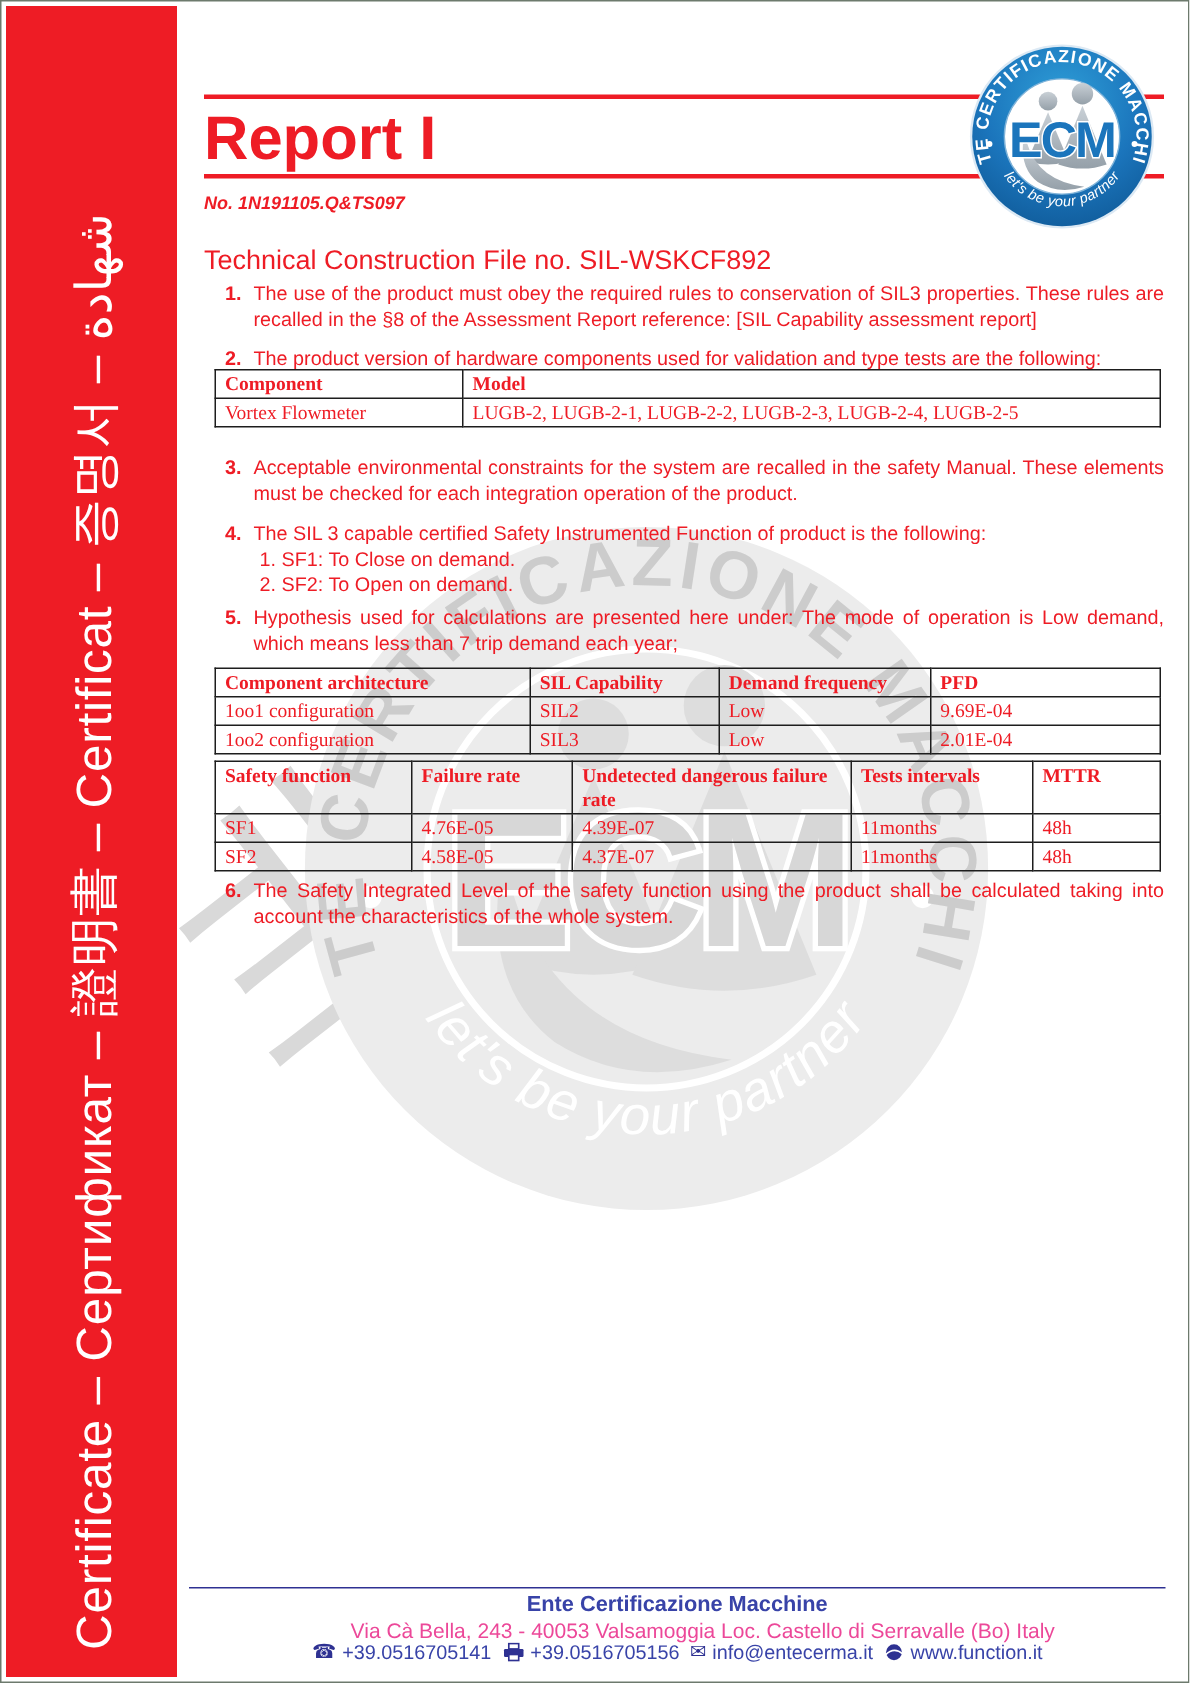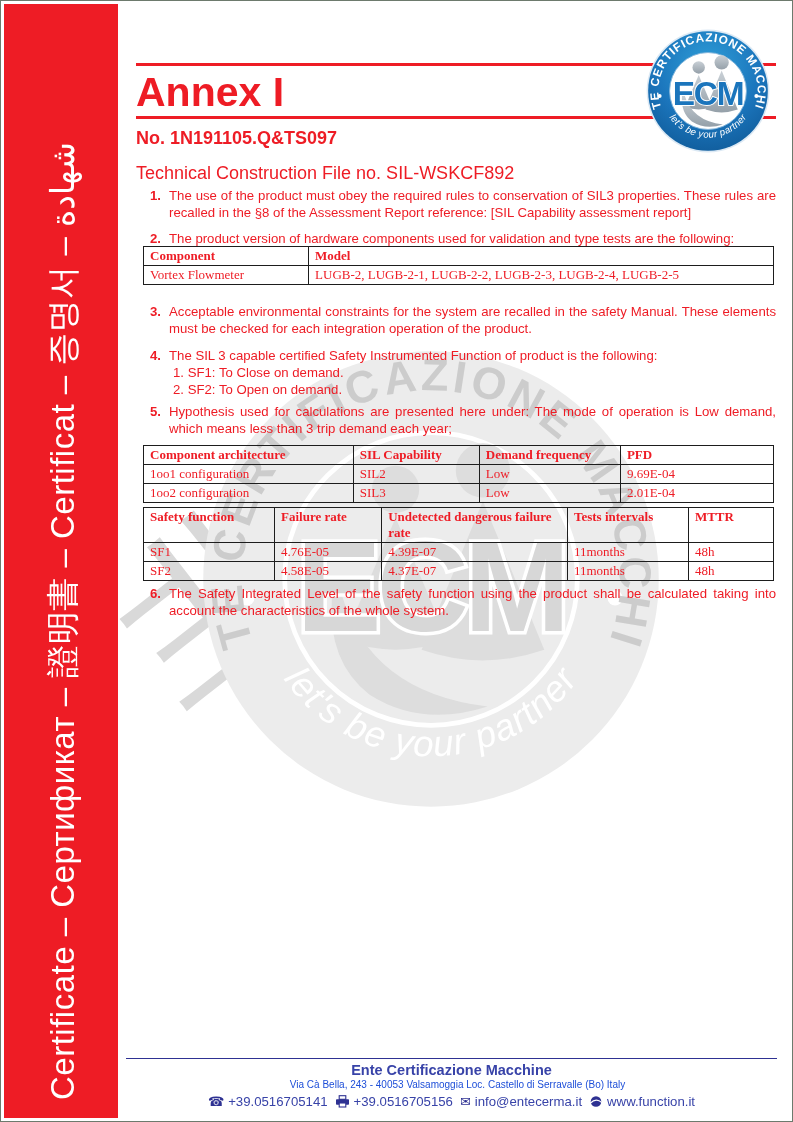--- a/index.html
+++ b/index.html
@@ -18,38 +18,38 @@
   .wm-cjk {
     position:absolute; left:128px; top:498px; font-size:215px; color:#d9d9d9;
     transform:rotate(-38deg); line-height:1; user-select:none;
   }
   .wm-logo { position:absolute; left:194px; top:342px; width:472px; height:472px; }
   
   .content { position:absolute; left:0; top:0; width:793px; height:1122px; z-index:2; color:#ee1c25; }
   .rule { position:absolute; left:135px; width:640px; height:3px; background:#ee1c25; }
   .page-title { position:absolute; left:135px; top:68px; font-size:41px; font-weight:800; letter-spacing:0px; color:#ee1c25; }
   .ecm-logo-sm { position:absolute; left:645px; top:28px; width:124px; height:124px; }
-  .cert-no { position:absolute; left:135px; top:127px; font-size:18px; font-weight:bold; }
+  .cert-no { position:absolute; left:135px; top:127px; font-size:12px; font-weight:bold;font-style:italic; }
   .tcf-line { position:absolute; left:135px; top:151px; font-size:18px;margin-top:11px; }
   .item { position:absolute; left:135px; width:640px; padding-left:33px; box-sizing:border-box;
           font-size:13.2px; line-height:17px; text-align:justify; }
   .item .num { position:absolute; left:14px; font-weight:bold; }
   .item .subs { text-align:left; margin-left:4px; }
   .tbl-wrap { position:absolute; left:142px; width:631px;font-family:Liberation Serif, serif; }
   table { border-collapse:collapse; table-layout:fixed; width:100%; font-size:13px; color:#ee1c25; }
   th, td { border:1.5px solid #1d1d1d; padding:1px 6px; line-height:16px; vertical-align:top;
            overflow:hidden; white-space:nowrap; text-align:left; }
   th { font-weight:bold; }
   table.wraphead th { white-space:normal; }
   
   .footer-rule { position:absolute; left:125px; top:1057px; width:651px; border-top:1.6px solid #2e3192; }
   .footer-org { position:absolute; left:125px; top:1061px; width:651px; text-align:center;
                 color:#3843a8; font-weight:bold; font-size:14.5px; }
-  .footer-addr { position:absolute; left:131px; top:1078px; width:651px; text-align:center;
-                 color:#1d4ed8; font-size:10px; }
+  .footer-addr { position:absolute; left:142px; top:1078px; width:651px; text-align:center;
+                 color:#ec4899; font-size:14px; }
   .footer-contacts { position:absolute; left:125px; top:1093px; width:651px; display:flex;
                      justify-content:center; align-items:center; gap:7px; color:#3843a8; font-size:13.2px; }
   .footer-contacts .uni { font-family:"DejaVu Sans", sans-serif; color:#2e3192; font-size:13px; }
   .footer-contacts svg { display:block; }
   .seg { display:flex; align-items:center; gap:4px; }
 </style>
 </head>
 <body>
 
 <svg width="0" height="0" style="position:absolute" aria-hidden="true">
@@ -115,21 +115,21 @@
   <svg class="wm-logo" viewBox="0 0 200 200">
     <use href="#ecmlogo-gray"></use>
   </svg>
 
   <div class="sidebar">
     <span class="sidebar-text">Certificate – Сертификат – 證明書 – Certificat – 증명서 – شهادة</span>
   </div>
 
   <div class="content">
     <div class="rule" style="top:62px"></div>
-    <div class="page-title">Annex I</div>
+    <div class="page-title">Report I</div>
     <div class="rule" style="top:115px"></div>
 
     <svg class="ecm-logo-sm" viewBox="0 0 200 200">
       <use href="#ecmlogo"></use>
     </svg>
 
     <div class="cert-no">No. 1N191105.Q&amp;TS097</div>
     <div class="tcf-line">Technical Construction File no. SIL-WSKCF892</div>
 
     <div class="item" style="top:186px">
@@ -172,21 +172,21 @@
       <span class="num">4.</span>
       <span class="txt">The SIL 3 capable certified Safety Instrumented Function of product is the following:</span>
       <div class="subs">
         <div>1. SF1: To Close on demand.</div>
         <div>2. SF2: To Open on demand.</div>
       </div>
     </div>
 
     <div class="item" style="top:402px">
       <span class="num">5.</span>
-      <span class="txt">Hypothesis used for calculations are presented here under: The mode of operation is Low demand, which means less than 3 trip demand each year;</span>
+      <span class="txt">Hypothesis used for calculations are presented here under: The mode of operation is Low demand, which means less than 7 trip demand each year;</span>
     </div>
 
     <div class="tbl-wrap" style="top:444px">
       <table>
         <colgroup>
             <col style="width:33.3%">
             <col style="width:20%">
             <col style="width:22.4%">
             <col style="width:24.3%">
           </colgroup>

